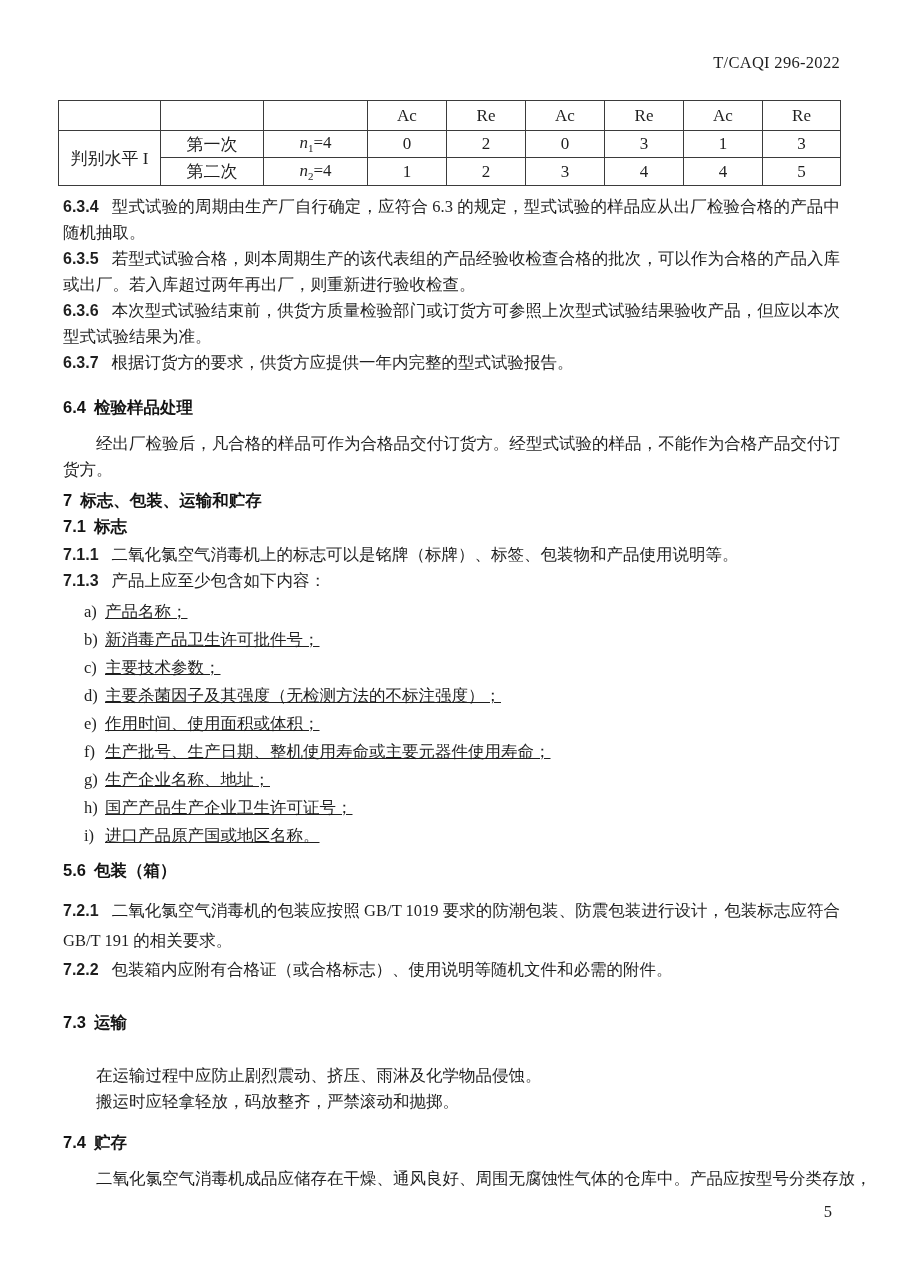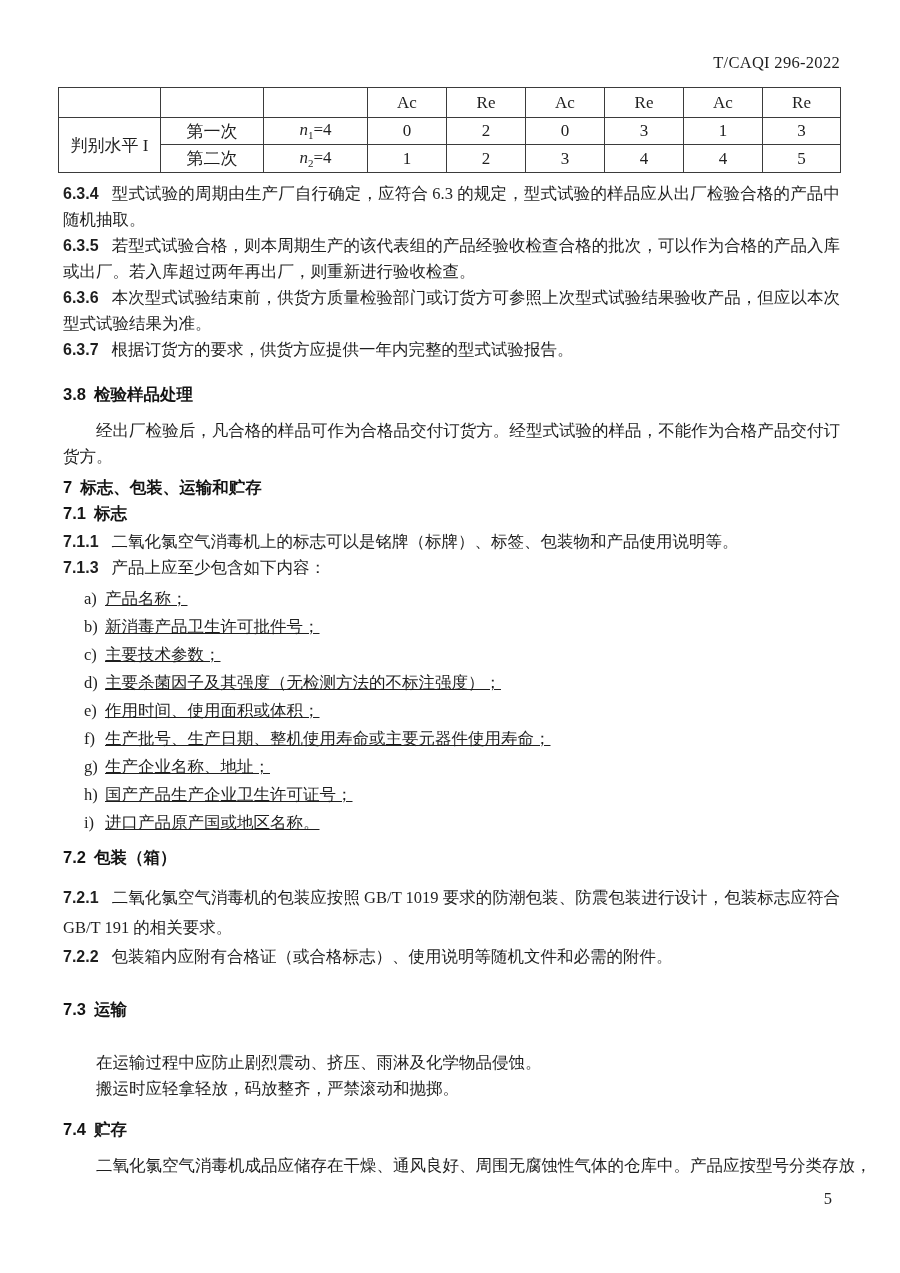--- a/index.html
+++ b/index.html
@@ -21,21 +21,21 @@
     font-size: 16.5px;
     line-height: 20px;
     letter-spacing: 0.3px;
   }
 
   table.sampling {
     border-collapse: collapse;
     table-layout: fixed;
     width: 782px;
     margin-left: -5px;
-    margin-top: 14px;
+    margin-top: 27px;
   }
   table.sampling td {
     border: 1.4px solid #3b3b3b;
     text-align: center;
     vertical-align: middle;
     padding: 0;
     font-size: 17px;
   }
   tr.hrow td { height: 29px; }
   tr.drow1 td { height: 26px; }
@@ -145,42 +145,42 @@
           <td>5</td>
         </tr>
       </tbody>
     </table>
 
     <p class="para p-634"><span class="num">6.3.4</span><span>型式试验的周期由生产厂自行确定，应符合 6.3 的规定，型式试验的样品应从出厂检验合格的产品中随机抽取。</span></p>
     <p class="para"><span class="num">6.3.5</span><span>若型式试验合格，则本周期生产的该代表组的产品经验收检查合格的批次，可以作为合格的产品入库或出厂。若入库超过两年再出厂，则重新进行验收检查。</span></p>
     <p class="para"><span class="num">6.3.6</span><span>本次型式试验结束前，供货方质量检验部门或订货方可参照上次型式试验结果验收产品，但应以本次型式试验结果为准。</span></p>
     <p class="para"><span class="num">6.3.7</span><span>根据订货方的要求，供货方应提供一年内完整的型式试验报告。</span></p>
 
-    <p class="hd hd-64"><span class="hnum">3.8</span><span>检验样品处理</span></p>
+    <p class="hd hd-64"><span class="hnum">6.4</span><span>检验样品处理</span></p>
     <p class="para p-sample">经出厂检验后，凡合格的样品可作为合格品交付订货方。经型式试验的样品，不能作为合格产品交付订货方。</p>
 
     <p class="hd hd-7"><span class="hnum">7</span><span>标志、包装、运输和贮存</span></p>
     <p class="hd"><span class="hnum">7.1</span><span>标志</span></p>
 
     <p class="para p-711"><span class="num">7.1.1</span><span>二氧化氯空气消毒机上的标志可以是铭牌（标牌）、标签、包装物和产品使用说明等。</span></p>
     <p class="para"><span class="num">7.1.3</span><span>产品上应至少包含如下内容：</span></p>
 
     <div class="list">
       <div class="list-item"><span class="marker">a)</span><span>产品名称；</span></div>
       <div class="list-item"><span class="marker">b)</span><span>新消毒产品卫生许可批件号；</span></div>
       <div class="list-item"><span class="marker">c)</span><span>主要技术参数；</span></div>
       <div class="list-item"><span class="marker">d)</span><span>主要杀菌因子及其强度（无检测方法的不标注强度）；</span></div>
       <div class="list-item"><span class="marker">e)</span><span>作用时间、使用面积或体积；</span></div>
       <div class="list-item"><span class="marker">f)</span><span>生产批号、生产日期、整机使用寿命或主要元器件使用寿命；</span></div>
       <div class="list-item"><span class="marker">g)</span><span>生产企业名称、地址；</span></div>
       <div class="list-item"><span class="marker">h)</span><span>国产产品生产企业卫生许可证号；</span></div>
       <div class="list-item"><span class="marker">i)</span><span>进口产品原产国或地区名称。</span></div>
     </div>
 
-    <p class="hd hd-72"><span class="hnum">7.2</span><span>包装（箱）</span></p>
+    <p class="hd hd-72"><span class="hnum">5.6</span><span>包装（箱）</span></p>
     <p class="para p-721"><span class="num">7.2.1</span><span>二氧化氯空气消毒机的包装应按照 GB/T 1019 要求的防潮包装、防震包装进行设计，包装标志应符合 GB/T 191 的相关要求。</span></p>
     <p class="para p-722"><span class="num">7.2.2</span><span>包装箱内应附有合格证（或合格标志）、使用说明等随机文件和必需的附件。</span></p>
 
     <p class="hd hd-73"><span class="hnum">7.3</span><span>运输</span></p>
     <p class="para p-trans1">在运输过程中应防止剧烈震动、挤压、雨淋及化学物品侵蚀。</p>
     <p class="para p-trans2">搬运时应轻拿轻放，码放整齐，严禁滚动和抛掷。</p>
 
     <p class="hd hd-74"><span class="hnum">7.4</span><span>贮存</span></p>
     <p class="para p-store">二氧化氯空气消毒机成品应储存在干燥、通风良好、周围无腐蚀性气体的仓库中。产品应按型号分类存放，</p>
 

